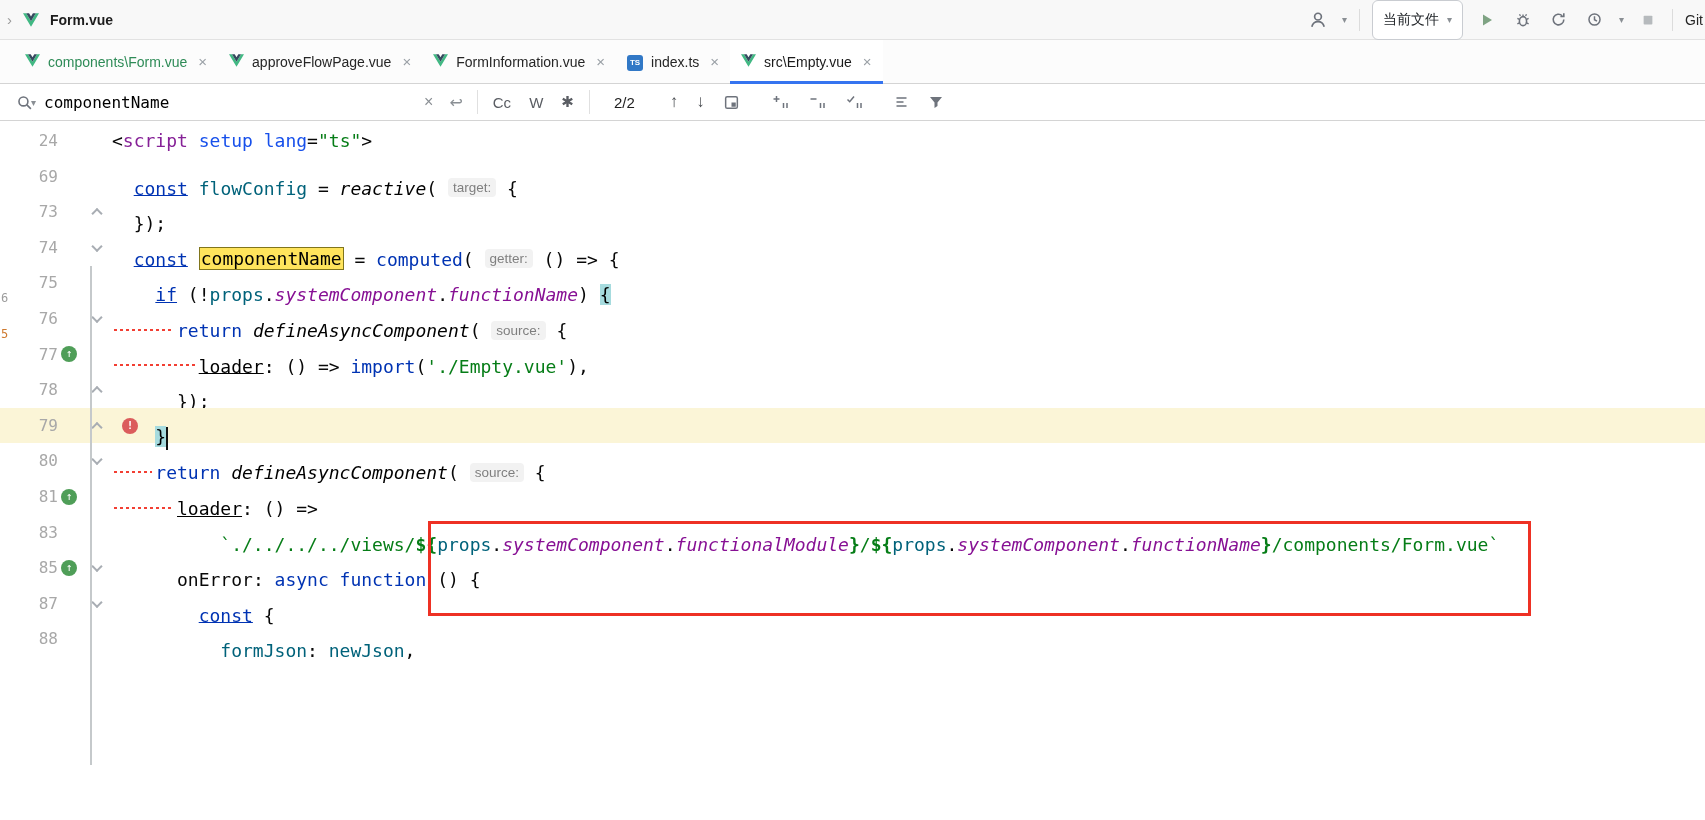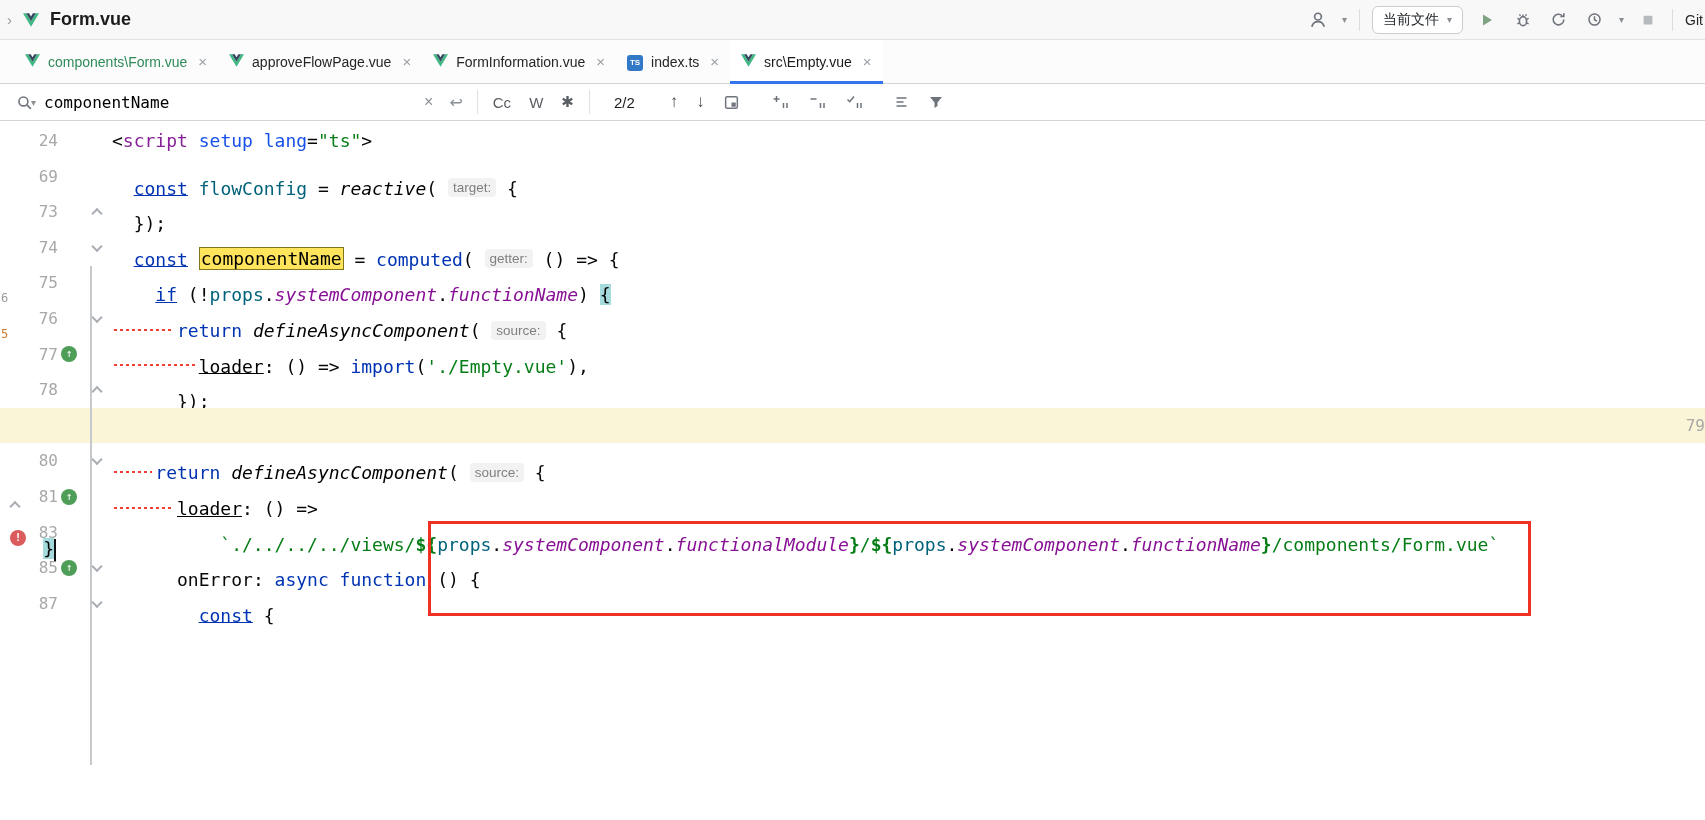--- a/index.html
+++ b/index.html
@@ -5,25 +5,25 @@
   * { box-sizing: border-box; margin: 0; padding: 0; }
   html,body { width:1705px; height:820px; overflow:hidden; background:#fff;
     font-family:"Liberation Sans","DejaVu Sans",sans-serif; }
   .app { position:relative; width:1705px; height:820px; background:#fff; overflow:hidden; }
 
   
   .titlebar { position:absolute; top:0; left:0; right:0; height:40px; background:#f8f8f8;
     border-bottom:1px solid #e2e2e2; display:flex; align-items:center; }
   .tb-left { display:flex; align-items:center; gap:7px; padding-left:7px; }
   .tb-chevron { color:#9a9a9a; font-size:15px; }
-  .tb-title { font-size:18px; color:#1c1c1c; font-weight:700; }
+  .tb-title { font-size:14px; color:#1c1c1c; font-weight:700; }
   .tb-right { margin-left:auto; display:flex; align-items:center; gap:12px; }
   .tb-sep { width:1px; height:22px; background:#dcdcdc; }
   .chev { color:#8a8f94; font-size:10px; }
-  .runconfig { display:flex; align-items:center; gap:8px; height:28px; padding:0 10px;
+  .runconfig { display:flex; align-items:center; gap:8px; height:40px; padding:0 10px;
     border:1px solid #c9ccd1; border-radius:6px; background:#fff; font-size:14px; color:#202428; }
   .tb-icon { display:inline-flex; align-items:center; justify-content:center; width:24px; height:24px; }
   .git-label { font-size:14px; color:#262626; width:20px; overflow:hidden; white-space:nowrap; }
 
   
   .tabs { position:absolute; top:40px; left:0; right:0; height:44px; background:#fcfcfc;
     border-bottom:1px solid #d4d4d4; display:flex; align-items:stretch; padding-left:14px; }
   .tab { display:flex; align-items:center; gap:8px; padding:0 11px; position:relative; font-size:14px; }
   .tab.active { background:#ffffff; }
   .tab.active::after { content:""; position:absolute; left:0; right:0; bottom:-1px; height:3px; background:#3574F0; }
@@ -41,21 +41,21 @@
   .fb-count { color:#1f1f1f; font-size:15px; margin:0 26px 0 18px; }
   .fb-arrow { color:#4a4d52; font-size:17px; margin:0 9px; }
   .fsep { width:1px; height:24px; background:#e0e0e0; margin:0 6px; }
   .fb-svg { display:inline-flex; align-items:center; margin:0 9px; }
 
   
   .editor { position:absolute; top:121px; left:0; right:0; bottom:0; background:#fff;
     font-family:"DejaVu Sans Mono","Liberation Mono",monospace; font-size:18px; }
   #rows { padding-top:2px; }
   .row { display:flex; height:35.6px; line-height:35.6px; position:relative; white-space:pre; }
-  .row.current { background:#FBF5D7;flex-direction:column; }
+  .row.current { background:#FBF5D7; }
   .lnum { flex:0 0 58px; text-align:right; color:#a8a8a8; font-size:16px; }
   .gslot { flex:0 0 24px; position:relative; }
   .fslot { flex:0 0 30px; position:relative; }
   .code { flex:1; position:relative; white-space:pre; }
   .gicon { position:absolute; left:3px; top:50%; transform:translateY(-50%); width:16px; height:16px;
     border-radius:50%; background:#4F9E58; color:#fff; font-size:11px; line-height:16px; text-align:center; }
   .eicon { position:absolute; left:10px; top:50%; transform:translateY(-50%); width:16px; height:16px;
     border-radius:50%; background:#DB5C5C; color:#fff; font-size:11px; font-weight:700;
     line-height:16px; text-align:center; }
   .fold { position:absolute; left:11px; top:50%; width:8px; height:8px;
@@ -259,20 +259,21 @@
         <div class="row"><span class="lnum">75</span><span class="gslot"></span><span class="fslot"></span><span class="code"><span class="ws" style="width: 4ch;"></span><span class="kwu">if</span><span class="pun"> (!</span><span class="var">props</span><span class="pun">.</span><span class="field">systemComponent</span><span class="pun">.</span><span class="field">functionName</span><span class="pun">) </span><span class="bhl">{</span></span></div>
         <div class="row"><span class="lnum">76</span><span class="gslot"></span><span class="fslot"><span class="fold down"></span></span><span class="code"><span class="ws sq" style="width: 6ch;"></span><span class="kw">return</span><span class="pun"> </span><span class="fn">defineAsyncComponent</span><span class="pun">(</span><span class="pun"> </span><span class="inlay">source:</span><span class="pun"> {</span></span></div>
         <div class="row"><span class="lnum">77</span><span class="gslot"><span class="gicon">↑</span></span><span class="fslot"></span><span class="code"><span class="ws sq" style="width: 8ch;"></span><span class="u">loader</span><span class="pun">: () =&gt; </span><span class="kw">import</span><span class="pun">(</span><span class="str">'./Empty.vue'</span><span class="pun">),</span></span></div>
         <div class="row"><span class="lnum">78</span><span class="gslot"></span><span class="fslot"><span class="fold up"></span></span><span class="code"><span class="ws" style="width: 6ch;"></span><span class="pun">});</span></span></div>
         <div class="row current"><span class="lnum">79</span><span class="gslot"></span><span class="fslot"><span class="fold up"></span></span><span class="code"><span class="eicon">!</span><span class="ws" style="width: 4ch;"></span><span class="bhl">}</span><span class="caret"></span></span></div>
         <div class="row"><span class="lnum">80</span><span class="gslot"></span><span class="fslot"><span class="fold down"></span></span><span class="code"><span class="ws sq" style="width: 4ch;"></span><span class="kw">return</span><span class="pun"> </span><span class="fn">defineAsyncComponent</span><span class="pun">(</span><span class="pun"> </span><span class="inlay">source:</span><span class="pun"> {</span></span></div>
         <div class="row"><span class="lnum">81</span><span class="gslot"><span class="gicon">↑</span></span><span class="fslot"></span><span class="code"><span class="ws sq" style="width: 6ch;"></span><span class="u">loader</span><span class="pun">: () =&gt;</span></span></div>
         <div class="row"><span class="lnum">83</span><span class="gslot"></span><span class="fslot"></span><span class="code"><span class="ws" style="width: 10ch;"></span><span class="str">`./../../../views/</span><span class="strd">${</span><span class="var">props</span><span class="pun">.</span><span class="field">systemComponent</span><span class="pun">.</span><span class="field">functionalModule</span><span class="strd">}</span><span class="str">/</span><span class="strd">${</span><span class="var">props</span><span class="pun">.</span><span class="field">systemComponent</span><span class="pun">.</span><span class="field">functionName</span><span class="strd">}</span><span class="str">/components/Form.vue`</span></span></div>
         <div class="row"><span class="lnum">85</span><span class="gslot"><span class="gicon">↑</span></span><span class="fslot"><span class="fold down"></span></span><span class="code"><span class="ws" style="width: 6ch;"></span><span class="pun">onError</span><span class="pun">: </span><span class="kw">async</span><span class="pun"> </span><span class="kw">function</span><span class="pun"> () {</span></span></div>
         <div class="row"><span class="lnum">87</span><span class="gslot"></span><span class="fslot"><span class="fold down"></span></span><span class="code"><span class="ws" style="width: 8ch;"></span><span class="kwu">const</span><span class="pun"> {</span></span></div>
+        <div class="row"><span class="lnum">88</span><span class="gslot"></span><span class="fslot"></span><span class="code"><span class="ws" style="width: 10ch;"></span><span class="var">formJson</span><span class="pun">: </span><span class="var">newJson</span><span class="pun">,</span></span></div>
       </div>
   </div>
 
   <div class="gvline"></div>
   <div class="redbox"></div>
 <span class="edge-mark" style="top: 291px; color: rgb(156, 156, 156);">6</span>
     <span class="edge-mark" style="top: 327px; color: rgb(207, 122, 47);">5</span>
   </div>
 
 </body></html>

